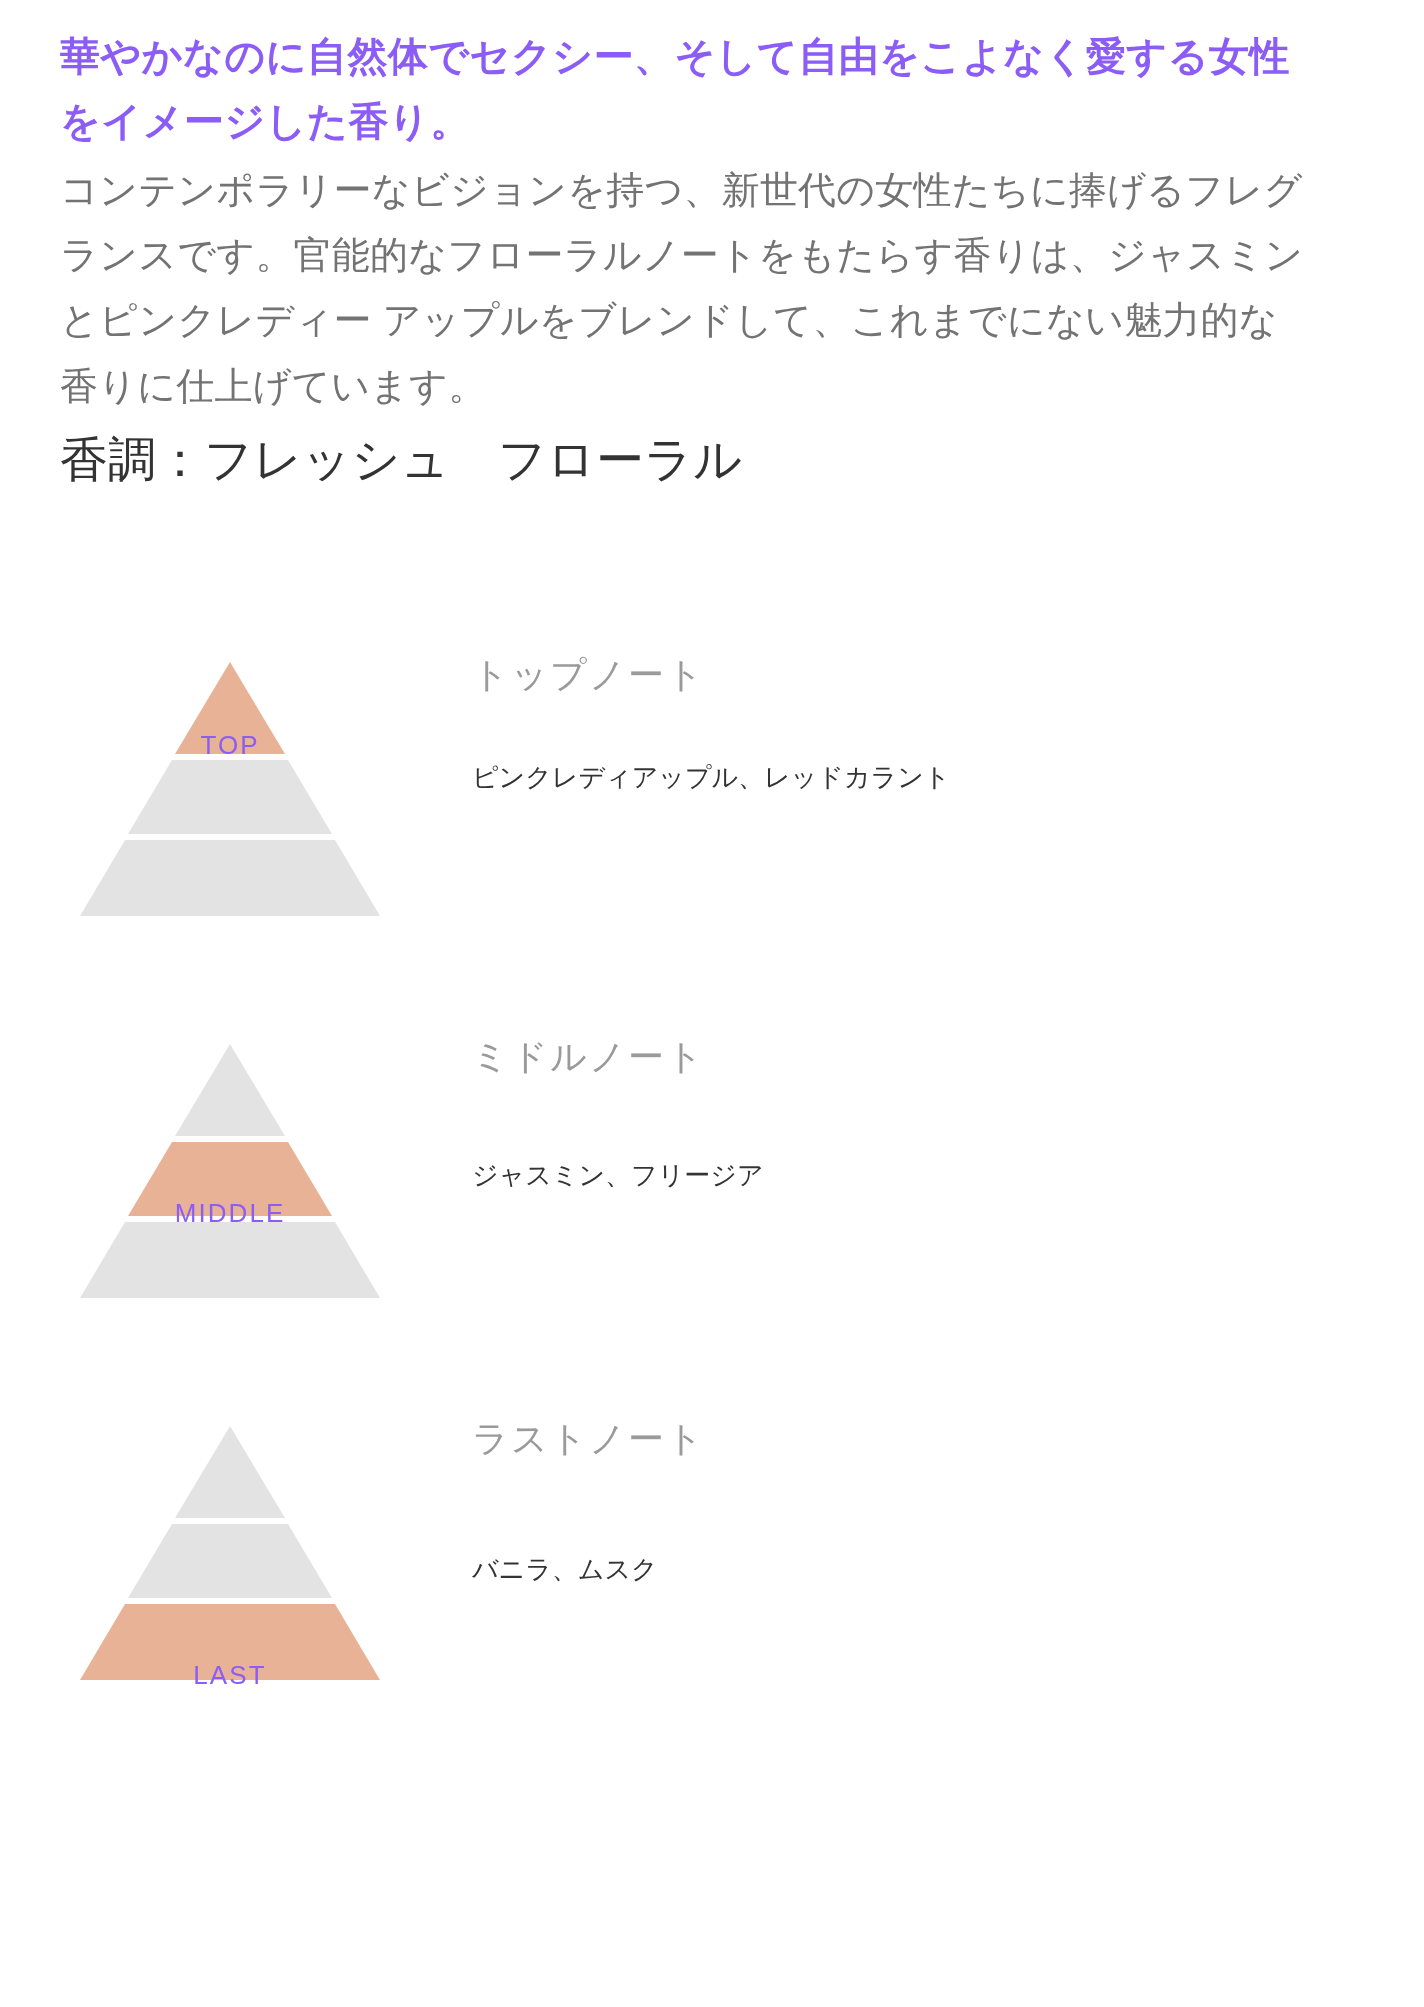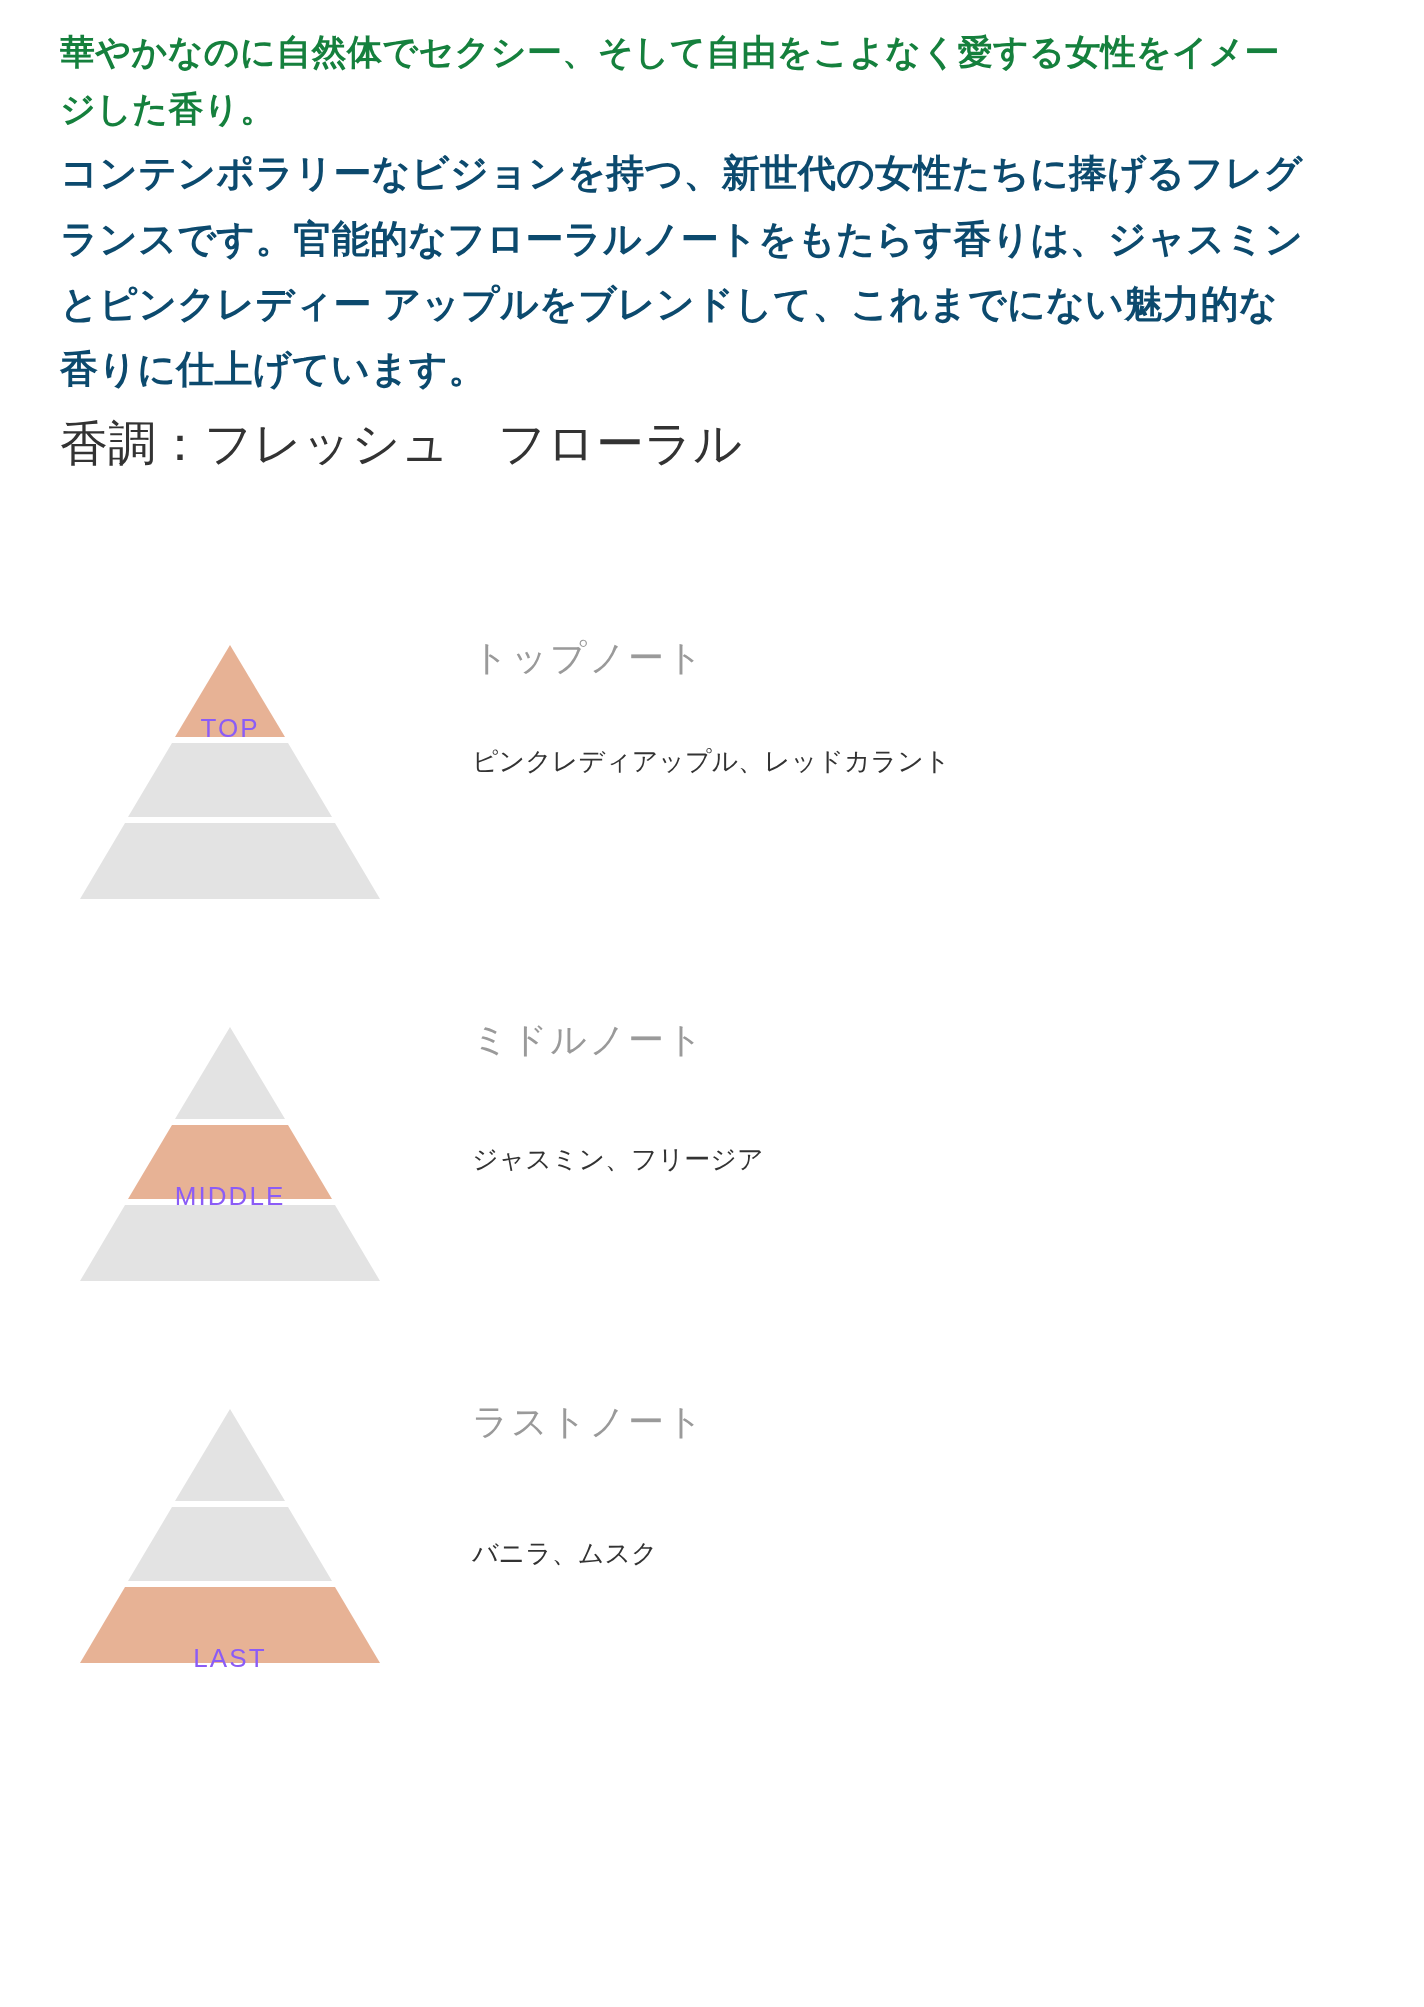--- a/index.html
+++ b/index.html
@@ -15,35 +15,35 @@
     -webkit-font-smoothing: antialiased;
   }
   .page {
     box-sizing: border-box;
     width: 1424px;
     padding: 24px 60px 40px 60px;
   }
 
   
   .lead {
-    font-size: 35px;
+    font-size: 40px;
     line-height: 1.62;
     font-weight: bold;
     letter-spacing: 0.01em;
     margin: 0 0 4px 0;
-    color: #15803d;
+    color: #8b5cf6;
     max-width: 1250px;
   }
   .body-copy {
     font-size: 38px;
     line-height: 1.72;
-    font-weight: bold;
+    font-weight: normal;
     letter-spacing: 0.005em;
     margin: 0;
-    color: #0c4a6e;
+    color: #737373;
     max-width: 1255px;
   }
   .tone-line {
     font-size: 48px;
     line-height: 1.72;
     margin: 0;
     color: #333333;
   }
 
   

